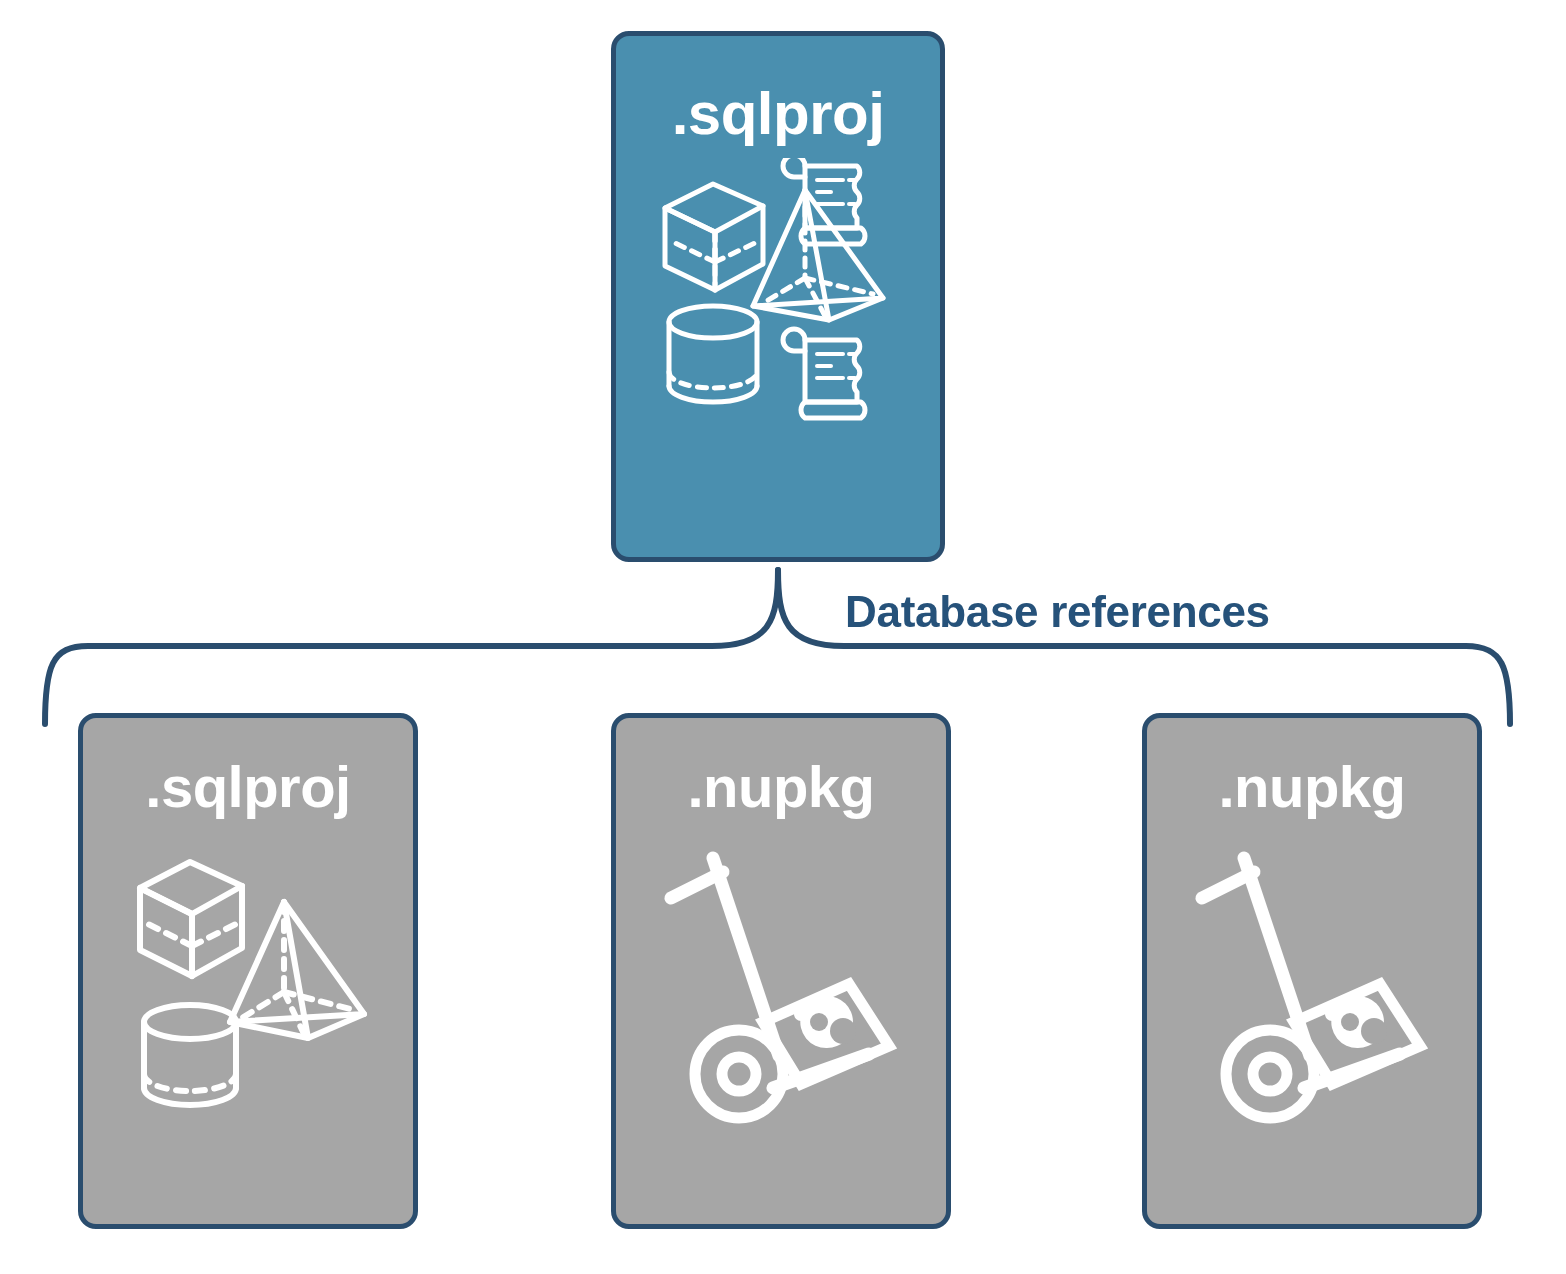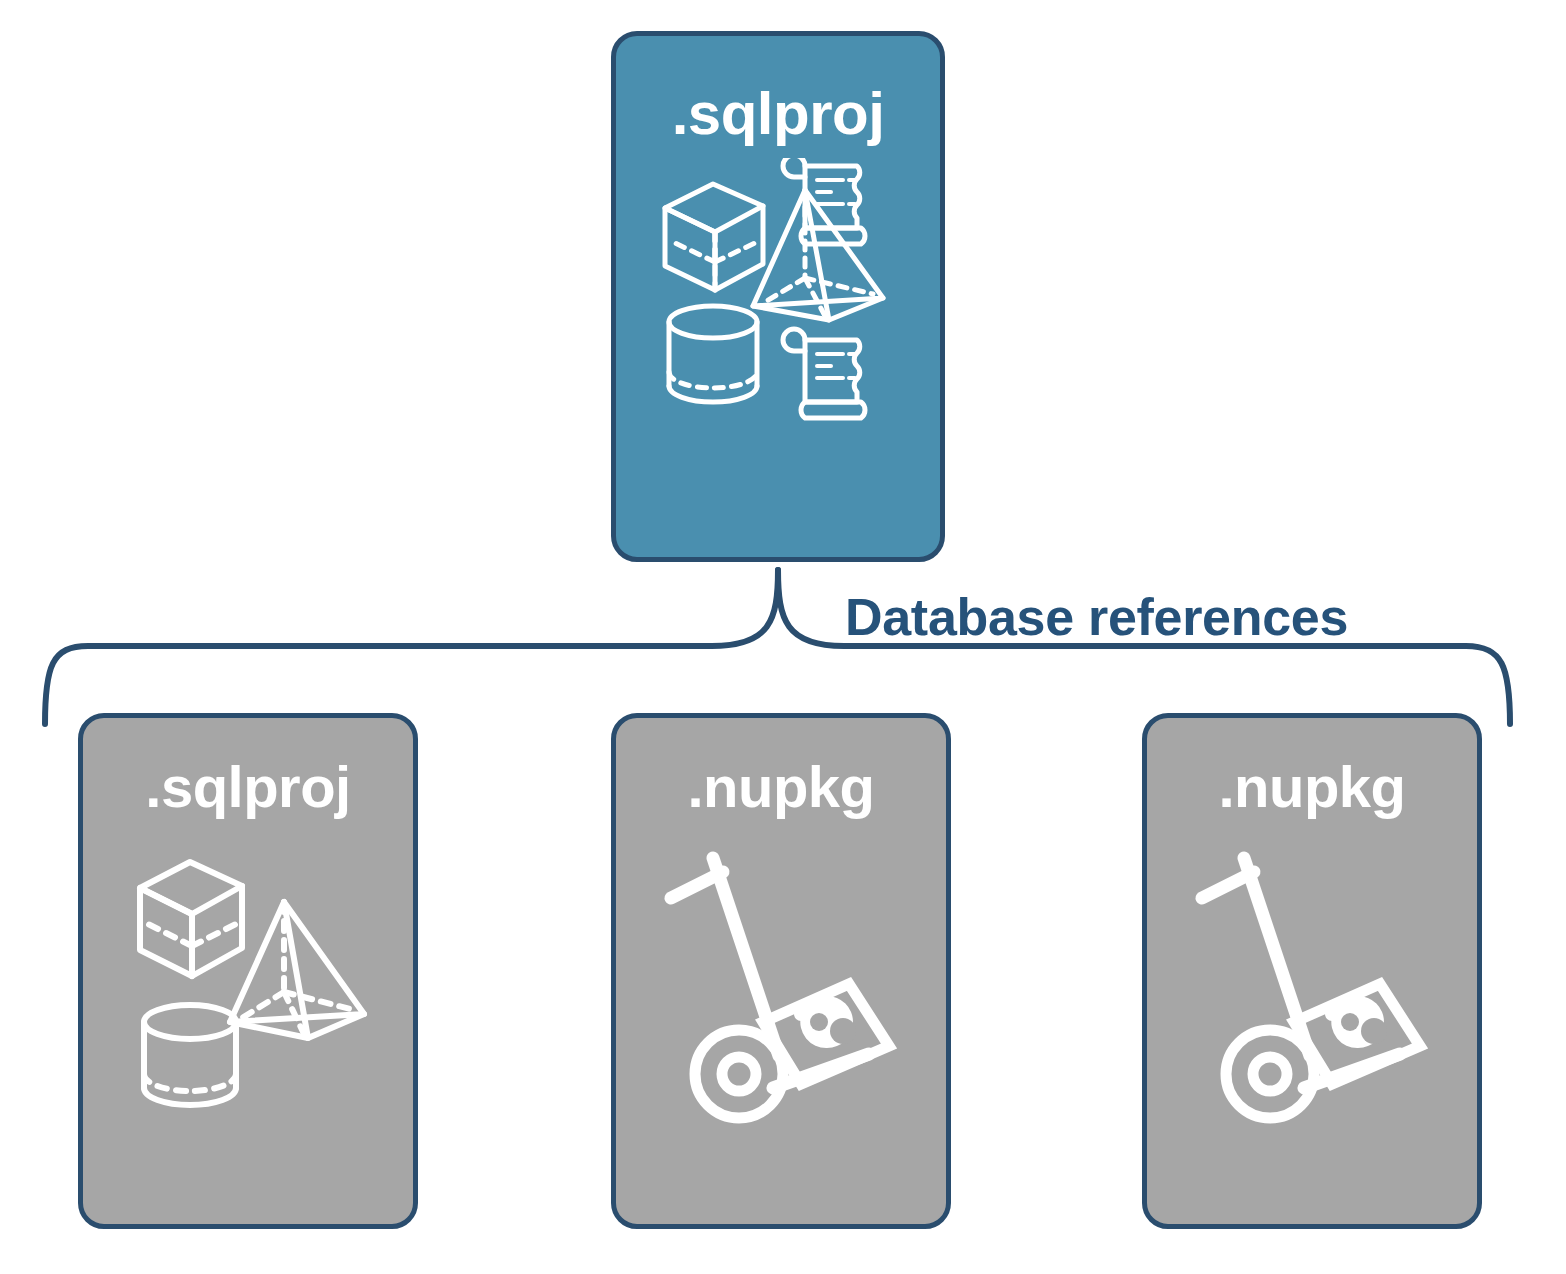--- a/index.html
+++ b/index.html
@@ -19,21 +19,21 @@
     position: absolute;
     left: 0; top: 0;
     width: 1566px;
     height: 1274px;
   }
 
   .node {
     position: absolute;
     box-sizing: border-box;
     border: 5px solid #2A4D6E;
-    border-radius: 26px;
+    border-radius: 18px;
     display: flex;
     flex-direction: column;
     align-items: center;
     overflow: hidden;
   }
 
   .node.blue  { background: #4A8FAF; }
   .node.gray  { background: #A6A6A6; }
 
   .node-title {
@@ -100,21 +100,21 @@
     top: 0;
     width: 1566px;
     height: 1274px;
     pointer-events: none;
   }
 
   #brace-label {
     position: absolute;
     left: 845px;
     top: 587px;
-    font-size: 52px;
+    font-size: 44px;
     font-weight: bold;
     color: #26527A;
     white-space: nowrap;
     letter-spacing: -0.3px;
   }
 </style>
 </head>
 <body>
 
 <div id="stage">

